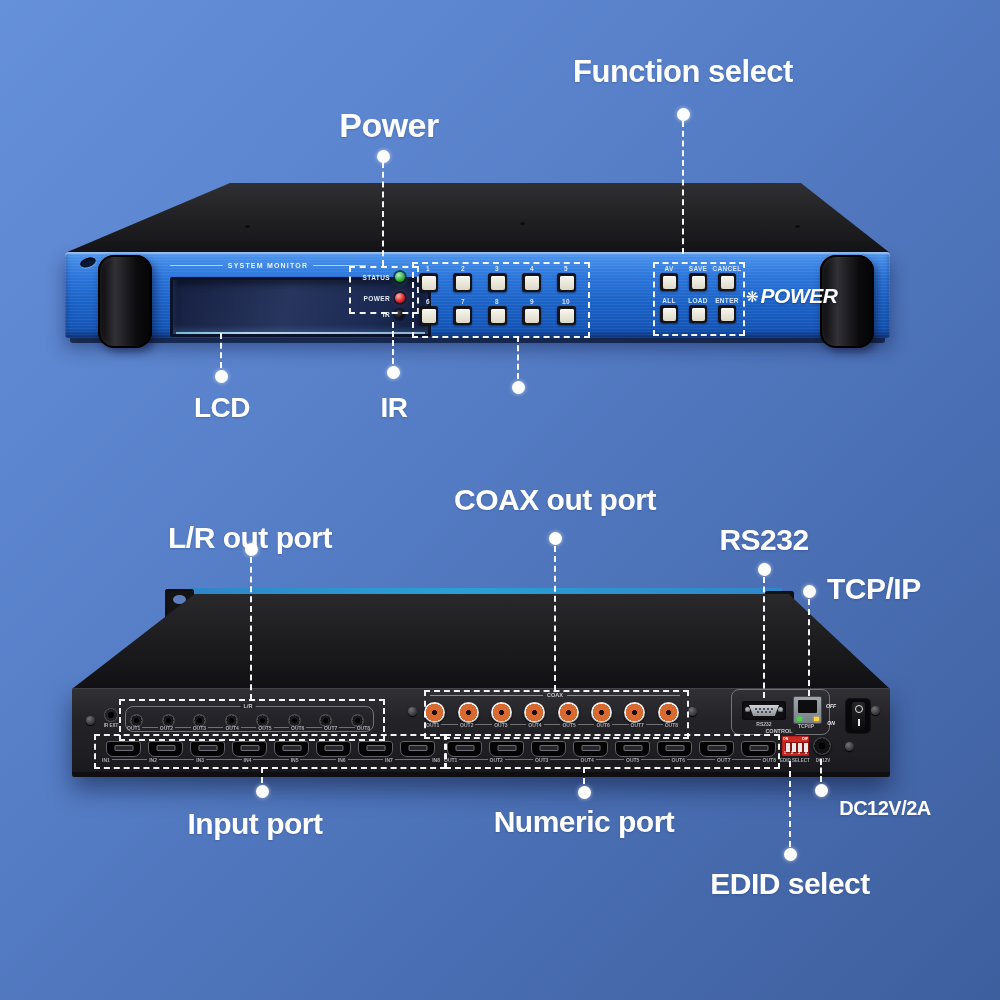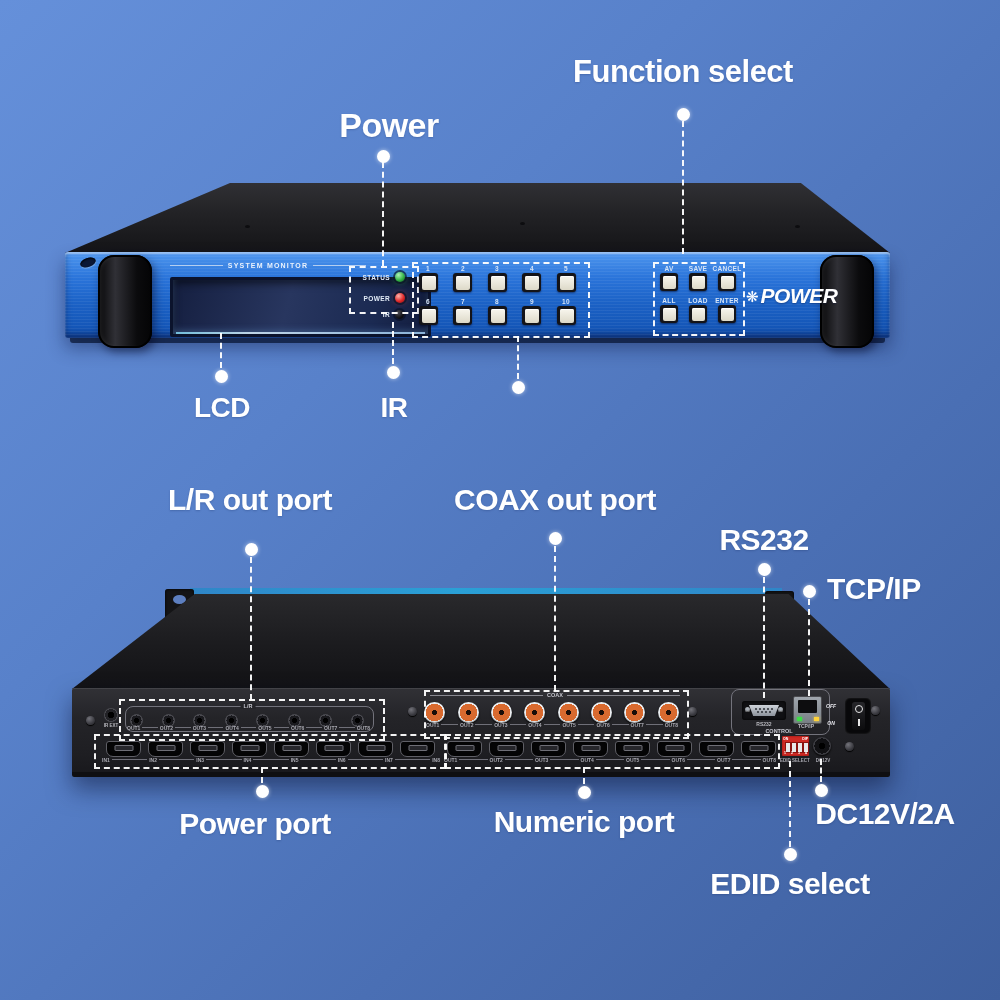--- a/index.html
+++ b/index.html
@@ -403,45 +403,45 @@
   <div class="dot" style="left:214.5px;top:369.5px"></div>
   <div class="co" style="left:152px;top:393px;width:140px;font-size:28px">LCD</div>
 
   <div class="dline" style="left:392px;top:322px;height:42px"></div>
   <div class="dot" style="left:386.5px;top:365.5px"></div>
   <div class="co" style="left:334px;top:393px;width:120px;font-size:28px">IR</div>
 
   <div class="dline" style="left:517px;top:336px;height:43px"></div>
   <div class="dot" style="left:511.5px;top:380.5px"></div>
 
-  <div class="co" style="left:110px;top:484px;width:280px;font-size:30px">L/R out port</div>
+  <div class="co" style="left:110px;top:522px;width:280px;font-size:30px">L/R out port</div>
   <div class="dot" style="left:244.5px;top:542.5px"></div>
   <div class="dline" style="left:250px;top:557px;height:143px"></div>
 
   <div class="co" style="left:405px;top:484px;width:300px;font-size:30px">COAX out port</div>
   <div class="dot" style="left:548.5px;top:531.5px"></div>
   <div class="dline" style="left:554px;top:546px;height:145px"></div>
 
   <div class="co" style="left:664px;top:524px;width:200px;font-size:30px">RS232</div>
   <div class="dot" style="left:757.5px;top:562.5px"></div>
   <div class="dline" style="left:763px;top:577px;height:121px"></div>
 
   <div class="co" style="left:827px;top:573px;width:130px;font-size:30px;text-align:left">TCP/IP</div>
   <div class="dot" style="left:802.5px;top:584.5px"></div>
   <div class="dline" style="left:808px;top:599px;height:97px"></div>
 
   <div class="dline" style="left:261px;top:767px;height:16px"></div>
   <div class="dot" style="left:255.5px;top:784.5px"></div>
-  <div class="co" style="left:135px;top:808px;width:240px;font-size:30px">Power port</div>
+  <div class="co" style="left:135px;top:808px;width:240px;font-size:30px">Input port</div>
 
   <div class="dline" style="left:583px;top:767px;height:17px"></div>
   <div class="dot" style="left:577.5px;top:785.5px"></div>
   <div class="co" style="left:464px;top:806px;width:240px;font-size:30px">Numeric port</div>
 
   <div class="dline" style="left:820px;top:759px;height:23px"></div>
   <div class="dot" style="left:814.5px;top:783.5px"></div>
-  <div class="co" style="left:770px;top:798px;width:230px;font-size:30px">DC12V/2A</div>
+  <div class="co" style="left:770px;top:798px;width:230px;font-size:20px">DC12V/2A</div>
 
   <div class="dline" style="left:789px;top:761px;height:86px"></div>
   <div class="dot" style="left:783.5px;top:847.5px"></div>
   <div class="co" style="left:670px;top:868px;width:240px;font-size:30px">EDID select</div>
 
 </div>
 
 </body></html>

